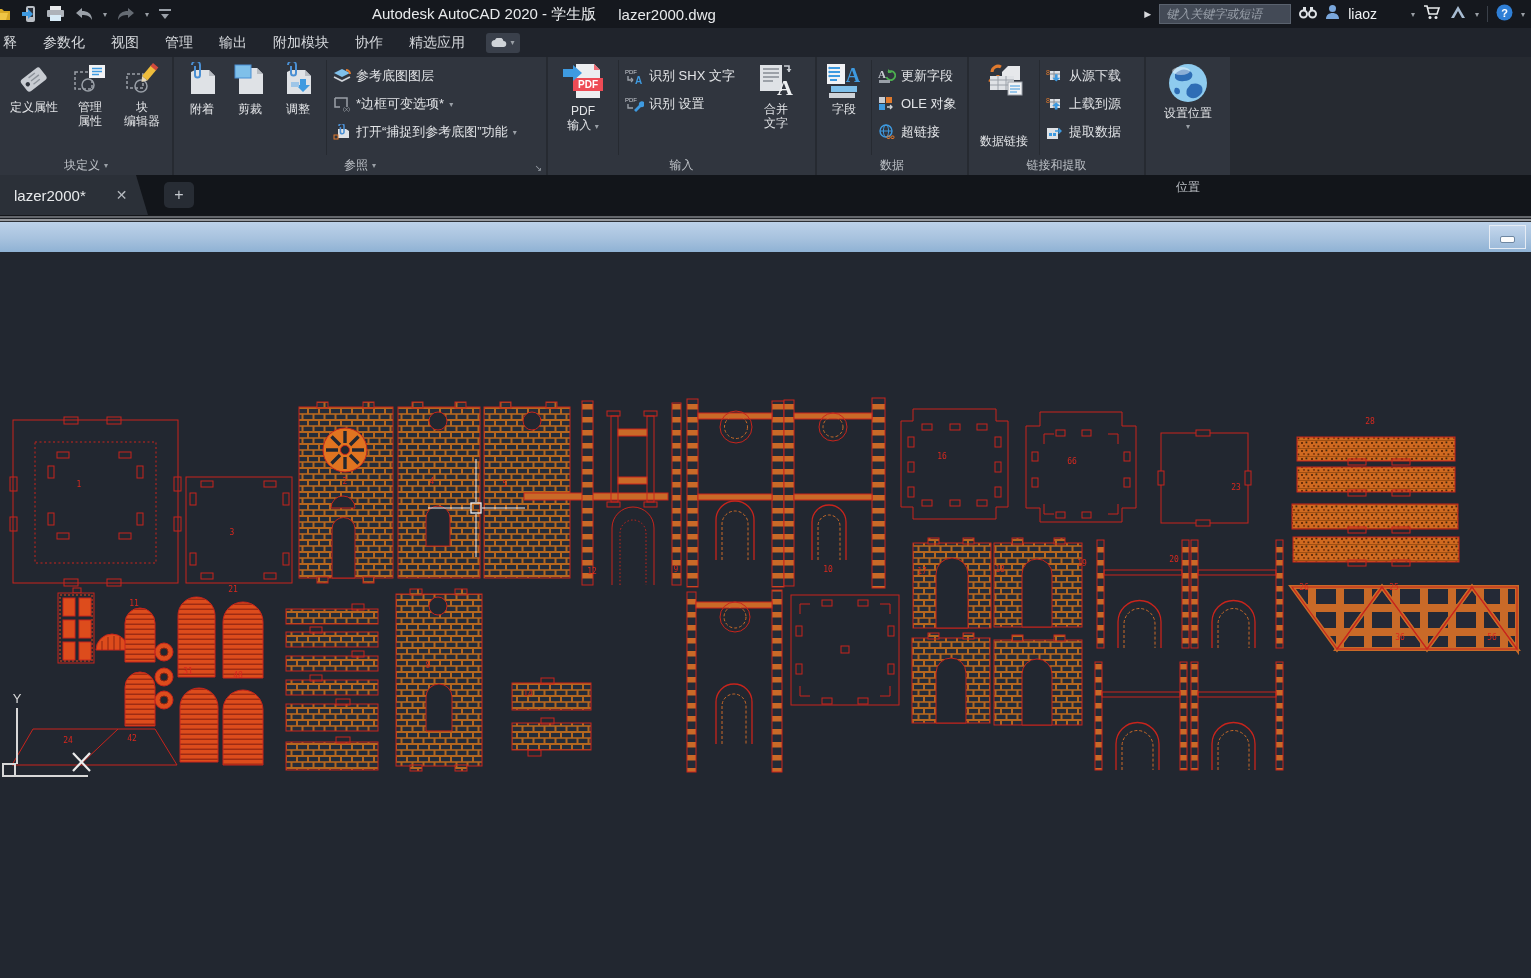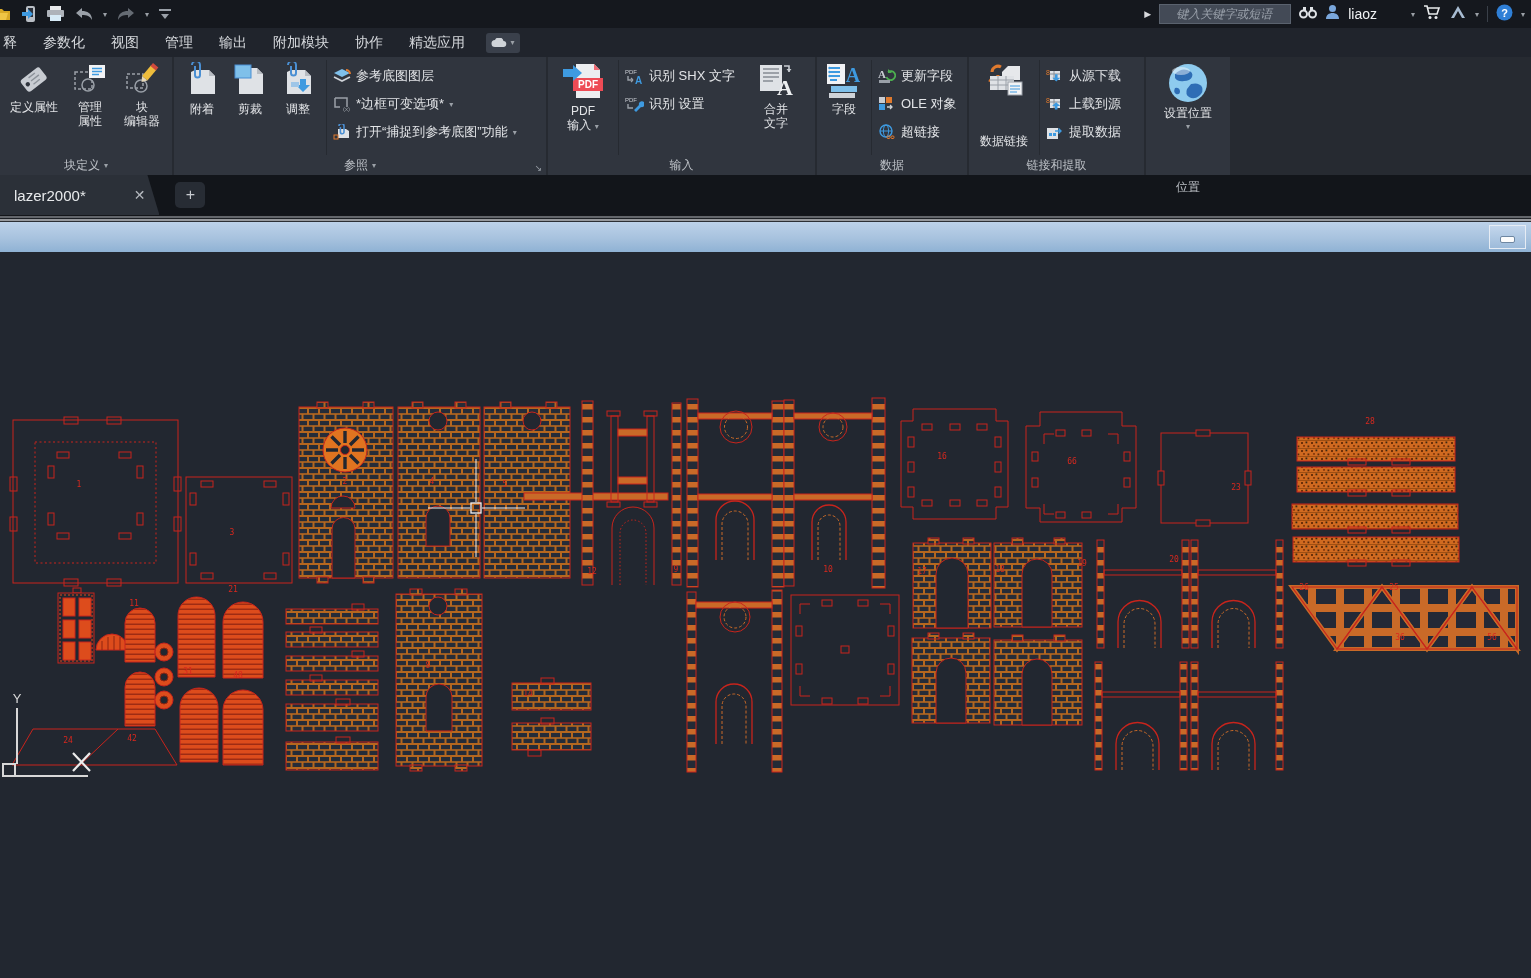--- a/index.html
+++ b/index.html
@@ -12,21 +12,21 @@
     align-items:center; color:#e4e6e9; flex:0 0 auto; }
   .qat { display:flex; align-items:center; gap:9px; margin-left:-4px; }
   .qat svg { display:block; }
   .caret-sm { color:#9ba0a7; font-size:8px; }
   .tb-title { position:absolute; left:372px; top:0; height:28px; display:flex;
     align-items:center; gap:22px; font-size:15px; color:#e8eaec; white-space:nowrap; }
   .tb-right { position:absolute; right:6px; top:0; height:28px; display:flex;
     align-items:center; gap:8px; }
   .searchbox { width:132px; height:20px; background:#434a56; border:1px solid #5b London;
     border:1px solid #5a626e; color:#e8eaec; font-size:12px; font-style:italic;
-    padding:0 16px; outline:none; }
+    padding:0 6px; outline:none; }
   .searchbox::placeholder { color:#9aa1ab; }
   .tb-user { font-size:14px; color:#f0f2f4;text-align:right; }
   .tb-sep { width:1px; height:16px; background:#3a4049; }
 
   
   .tabrow { height:29px; background:#20242c; display:flex; align-items:center;
     color:#d6d9dd; font-size:14px; flex:0 0 auto; }
   .rtab { padding:0 13px; height:29px; display:flex; align-items:center; cursor:default; }
   .rtab:first-child { padding-left:3px; }
   .cloudbtn { margin-left:8px; width:34px; height:20px; background:#3a404b; border-radius:3px;
@@ -46,21 +46,21 @@
     padding:4px 0 0 6px; gap:4px; }
   .rowcol.divided { border-left:1px solid #262a31; margin-left:4px; }
   .rowbtn { display:flex; align-items:center; gap:5px; font-size:13px; color:#e2e4e7;
     height:24px; white-space:nowrap; }
   .rowbtn svg { flex:0 0 auto; }
   .ribbon-filler { flex:1 1 auto; background:#262a31; }
 
   
   .filetabs { height:40px; background:#12151a; display:flex; align-items:stretch; flex:0 0 auto; }
   .ftab { background:#2b3038; color:#e8eaec; font-size:15px; display:flex; align-items:center;
-    padding:0 14px; gap:48px; clip-path:polygon(0 0, calc(100% - 12px) 0, 100% 100%, 0 100%);
+    padding:0 14px; gap:30px; clip-path:polygon(0 0, calc(100% - 12px) 0, 100% 100%, 0 100%);
     min-width:148px; }
   .ftab .close { color:#b4b8be; font-size:14px; }
   .newtab { align-self:center; width:30px; height:26px; margin-left:16px; background:#272c34;
     border-radius:5px; display:flex; align-items:center; justify-content:center;
     color:#c6cacf; font-size:16px; }
 
   
   .sepstrip { height:7px; flex:0 0 auto;
     background:linear-gradient(#14161a 0 1px,#63666b 1px 3px,#1d2025 3px 4px,#97999d 4px 6px,#2c2f34 6px 7px); }
   .bluebar { height:30px; flex:0 0 auto; position:relative;
@@ -117,20 +117,24 @@
         </span>
       <span class="caret-sm">▾</span>
       <span>
           <svg width="14" height="12" viewBox="0 0 14 12">
             <rect x="1" y="1" width="12" height="2" fill="#9aa0a8"></rect>
             <path d="M3 6 h8 l-4 5 z" fill="#9aa0a8"></path>
           </svg>
         </span>
     </div>
 
+    <div class="tb-title">
+      <span>Autodesk AutoCAD 2020 - 学生版</span>
+      <span>lazer2000.dwg</span>
+    </div>
 
     <div class="tb-right">
       <span style="color:#d8dade;font-size:9px;">▶</span>
       <input class="searchbox" placeholder="键入关键字或短语" style="">
       <span><svg width="18" height="14" viewBox="0 0 18 14">
             <circle cx="4.5" cy="9" r="3.5" fill="none" stroke="#dfe2e6" stroke-width="2"></circle>
             <circle cx="13.5" cy="9" r="3.5" fill="none" stroke="#dfe2e6" stroke-width="2"></circle>
             <path d="M4 2 h3 v4 h-3 z M11 2 h3 v4 h-3 z" fill="#dfe2e6"></path>
           </svg></span>
       <span><svg width="15" height="16" viewBox="0 0 15 16">

